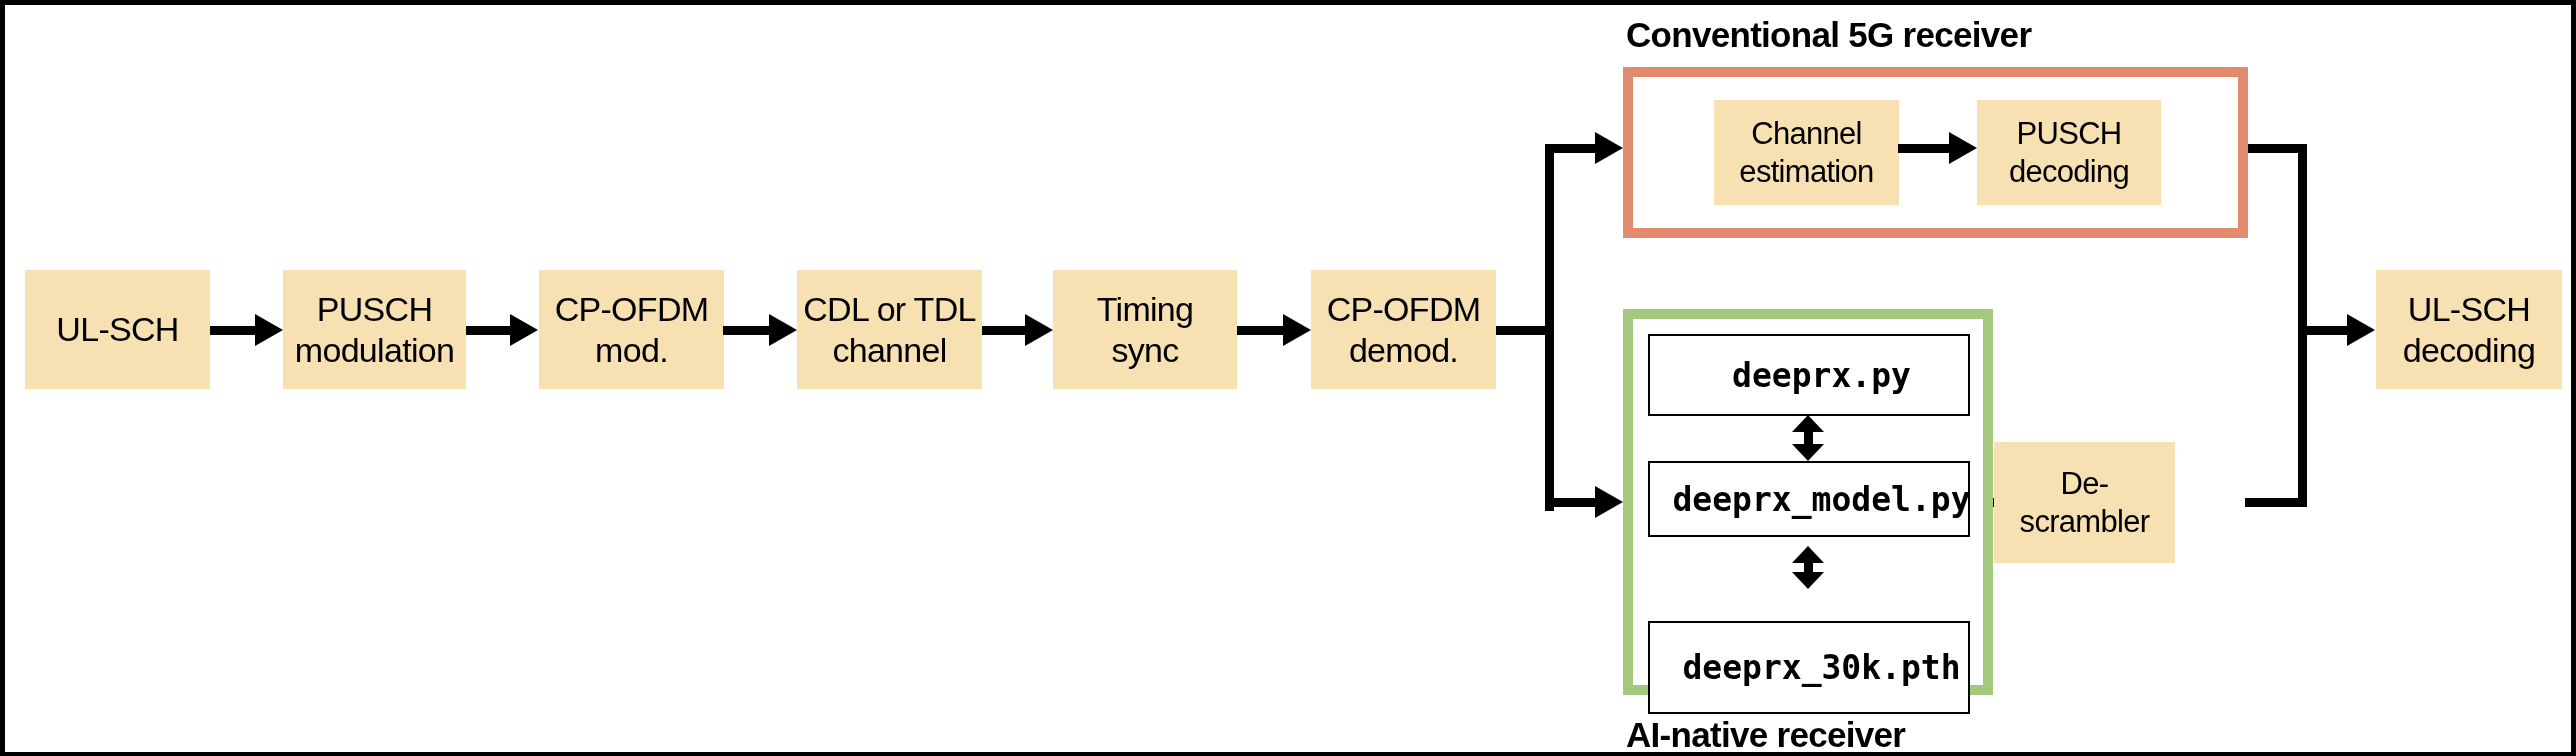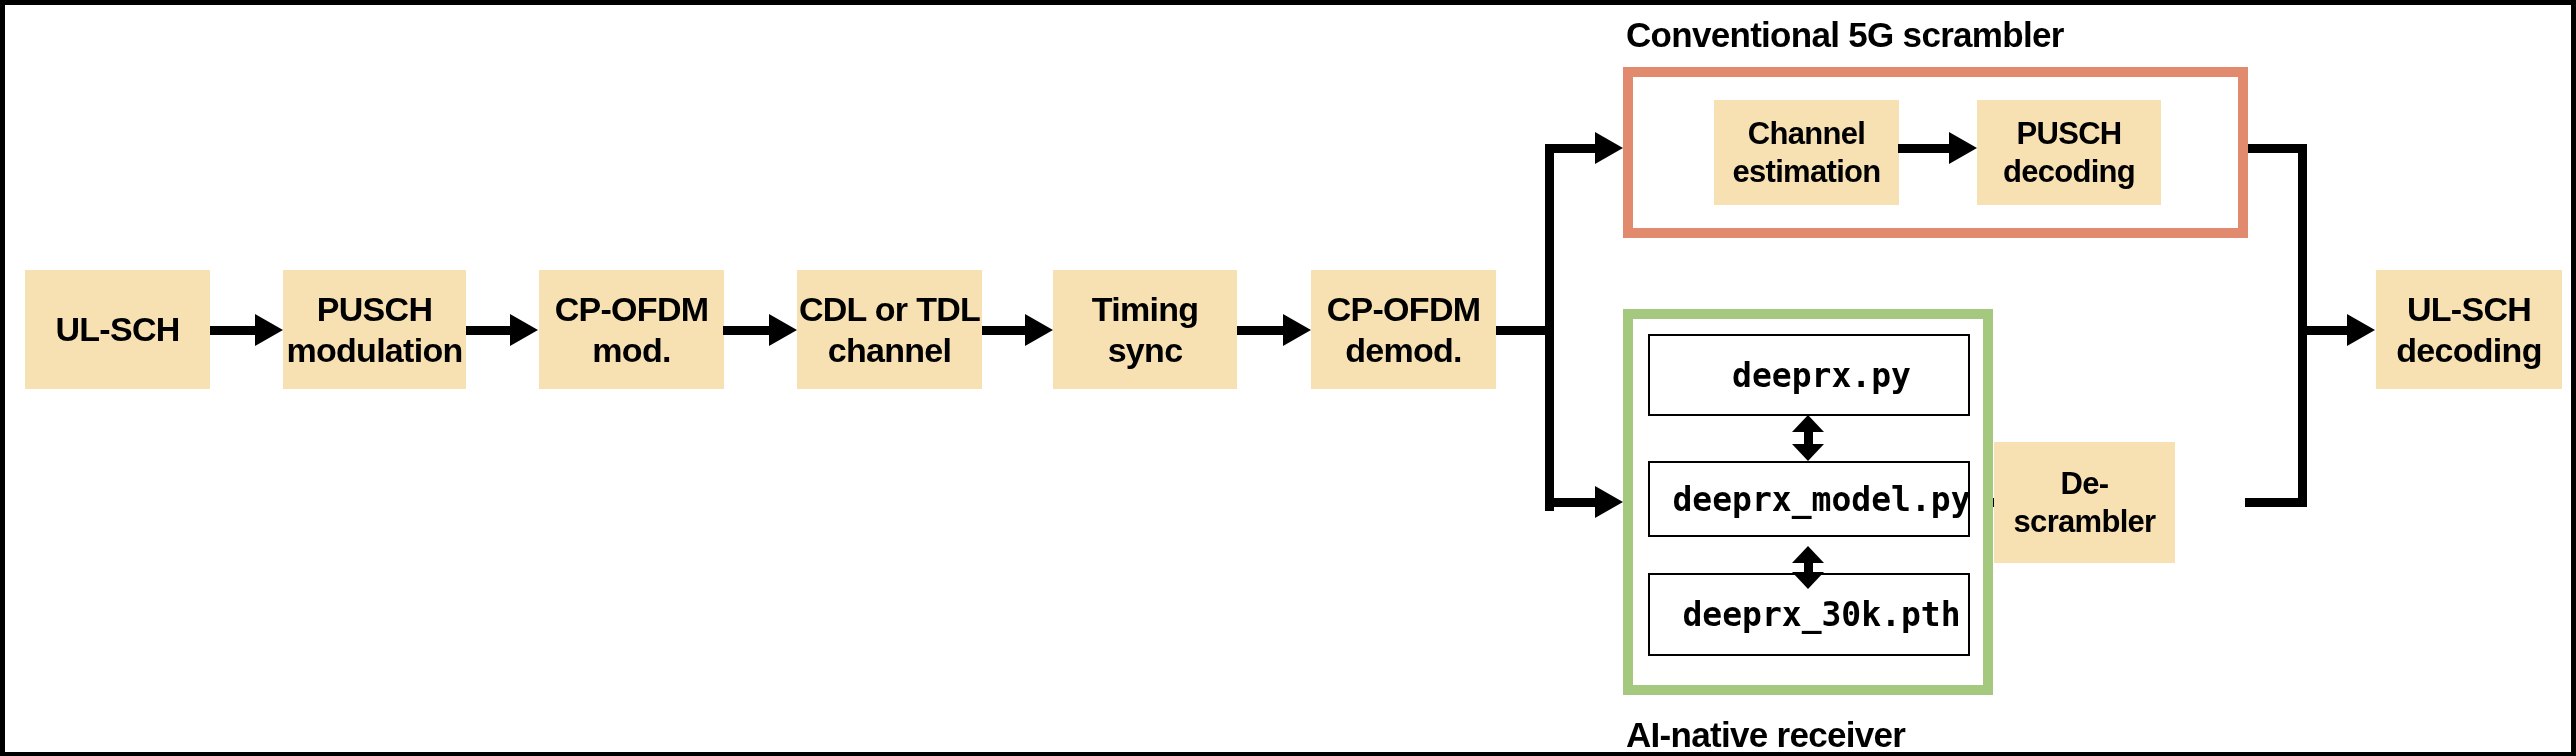--- a/index.html
+++ b/index.html
@@ -12,21 +12,21 @@
     overflow:hidden;
     font-family:"Liberation Sans", sans-serif;
   }
   
   .block{
     position:absolute;
     background:var(--fill,#f7e1b3);
     display:flex;align-items:center;justify-content:center;
     text-align:center;
     white-space:pre-line;
-    font-weight:bold;
+    font-weight:normal;
     font-size:34px;line-height:41px;
     color:#000;
     letter-spacing:-0.7px;
   }
   .block.small{font-size:31px;line-height:38px;}
   
   .group{position:absolute;background:#fff;box-sizing:border-box;}
   .group.conv{border:10.6px solid var(--conv,#e18a6d);}
   .group.ai{border:10.6px solid var(--ai,#a4c87e);}
   
@@ -88,34 +88,34 @@
   <div class="hl" style="left:1232px;top:321px;width:47px"></div>
   <div class="ar" style="left:1278px;top:309px"></div>
 
   <div class="hl" style="left:1491px;top:321px;width:58px"></div>
   <div class="vl" style="left:1540px;top:139px;height:367px"></div>
   <div class="hl" style="left:1540px;top:139px;width:51px"></div>
   <div class="ar" style="left:1590px;top:127px"></div>
   <div class="hl" style="left:1540px;top:493px;width:51px"></div>
   <div class="ar" style="left:1590px;top:481px"></div>
 
-  <div class="sec-title" style="left:1621px;top:10px">Conventional 5G scrambler</div>
+  <div class="sec-title" style="left:1621px;top:10px">Conventional 5G receiver</div>
   <div class="group conv" style="left:1618px;top:62px;width:625px;height:171px"></div>
   <div class="block small" style="left:1709px;top:95px;width:185px;height:105px">Channel
 estimation</div>
   <div class="block small" style="left:1972px;top:95px;width:184px;height:105px">PUSCH
 decoding</div>
   <div class="hl" style="left:1893px;top:139px;width:52px"></div>
   <div class="ar" style="left:1944px;top:127px"></div>
   <div class="hl" style="left:2243px;top:139px;width:58px"></div>
 
   <div class="group ai" style="left:1618px;top:304px;width:370px;height:386px"></div>
   <div class="file" style="left:1643px;top:329px;width:322px;height:82px">deeprx.py</div>
   <div class="file" style="left:1643px;top:456px;width:322px;height:76px">deeprx_model.py</div>
-  <div class="file" style="left:1643px;top:568px;width:322px;height:83px">deeprx_30k.pth</div>
+  <div class="file" style="left:1643px;top:616px;width:322px;height:93px">deeprx_30k.pth</div>
 
   <div class="au" style="left:1787px;top:410px"></div>
   <div class="vl" style="left:1799px;top:423px;height:21px"></div>
   <div class="ad" style="left:1787px;top:439px"></div>
   <div class="au" style="left:1787px;top:541px"></div>
   <div class="vl" style="left:1799px;top:554px;height:18px"></div>
   <div class="ad" style="left:1787px;top:567px"></div>
 
   <div class="sec-title" style="left:1621px;top:710px">AI-native receiver</div>
 

